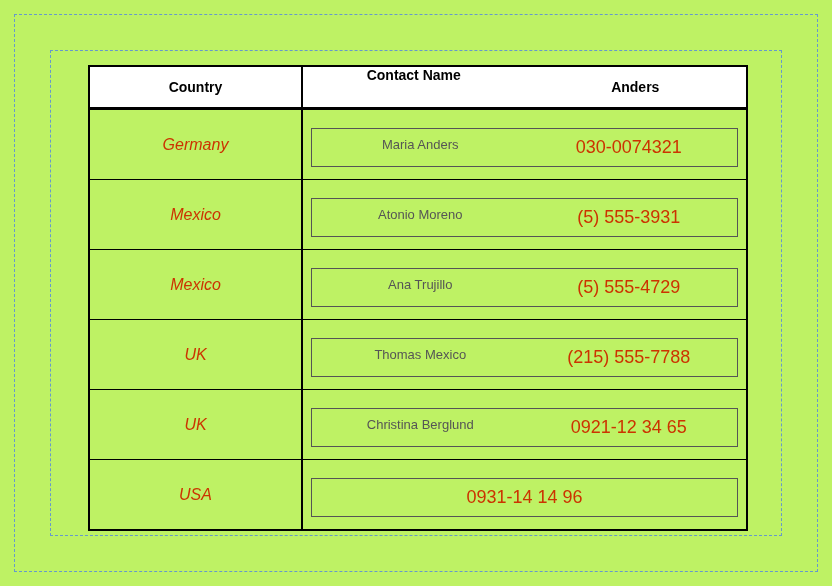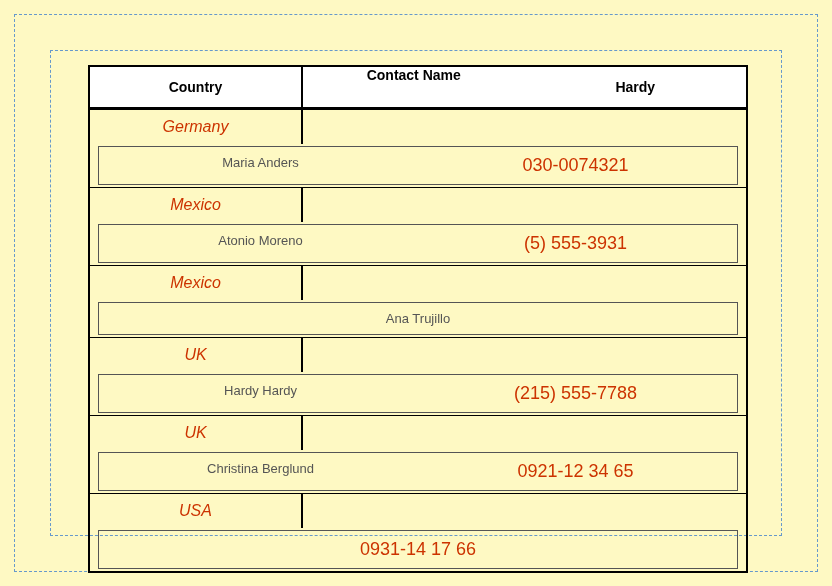--- a/index.html
+++ b/index.html
@@ -13,21 +13,21 @@
       font-family: Arial, sans-serif;
       width: 832px;
       height: 586px;
       overflow: hidden;
     }
 
     .page-wrapper {
       width: 832px;
       height: 586px;
       position: relative;
-      background: #fef9c3;
+      background: #bef264;
     }
 
     
     .outer-dashed {
       position: absolute;
       top: 14px;
       left: 14px;
       right: 14px;
       bottom: 14px;
       border: 1px dashed #6699cc;
@@ -91,21 +91,20 @@
       padding: 12px 8px;
       text-align: center;
       font-weight: bold;
       font-size: 14px;
     }
 
     .tr {
       display: flex;
       border-top: 1px solid #000;
       min-height: 70px;
-      flex-direction: column;
     }
 
     .tr:first-child {
       border-top: none;
     }
 
     .td-country {
       width: 213px;
       min-width: 213px;
       border-right: 2px solid #000;
@@ -114,23 +113,23 @@
       justify-content: center;
       font-style: italic;
       font-size: 16px;
       color: #cc3300;
       padding: 8px;
     }
 
     .td-right {
       flex: 1;
       display: flex;
-      align-items: flex-start;
+      align-items: flex-end;
       justify-content: center;
-      padding: 2px 6px;
+      padding: 12px 6px;
     }
 
     .inner-box {
       width: calc(100% - 4px);
       border: 1px solid #555;
       display: flex;
       padding: 8px 4px;
     }
 
     .td-contact {
@@ -156,21 +155,21 @@
 
   <div class="inner-dashed"></div>
 
   <div class="table-container">
     <div class="structured-table">
 
       <div class="table-header">
         <div class="th-country">Country</div>
         <div class="th-right">
           <div class="th-contact">Contact Name</div>
-          <div class="th-phone">Hardy</div>
+          <div class="th-phone">Anders</div>
         </div>
       </div>
 
       <div class="tr">
         <div class="td-country">Germany</div>
         <div class="td-right">
           <div class="inner-box">
             <div class="td-contact">Maria Anders</div>
             <div class="td-phone">030-0074321</div>
           </div>
@@ -185,48 +184,49 @@
             <div class="td-phone">(5) 555-3931</div>
           </div>
         </div>
       </div>
 
       <div class="tr">
         <div class="td-country">Mexico</div>
         <div class="td-right">
           <div class="inner-box">
             <div class="td-contact">Ana Trujillo</div>
+            <div class="td-phone">(5) 555-4729</div>
           </div>
         </div>
       </div>
 
       <div class="tr">
         <div class="td-country">UK</div>
         <div class="td-right">
           <div class="inner-box">
-            <div class="td-contact">Hardy Hardy</div>
+            <div class="td-contact">Thomas Mexico</div>
             <div class="td-phone">(215) 555-7788</div>
           </div>
         </div>
       </div>
 
       <div class="tr">
         <div class="td-country">UK</div>
         <div class="td-right">
           <div class="inner-box">
             <div class="td-contact">Christina Berglund</div>
             <div class="td-phone">0921-12 34 65</div>
           </div>
         </div>
       </div>
 
       <div class="tr">
         <div class="td-country">USA</div>
         <div class="td-right">
           <div class="inner-box">
-            <div class="td-phone">0931-14 17 66</div>
+            <div class="td-phone">0931-14 14 96</div>
           </div>
         </div>
       </div>
 
     </div>
   </div>
 </div>
 
 </body></html>

